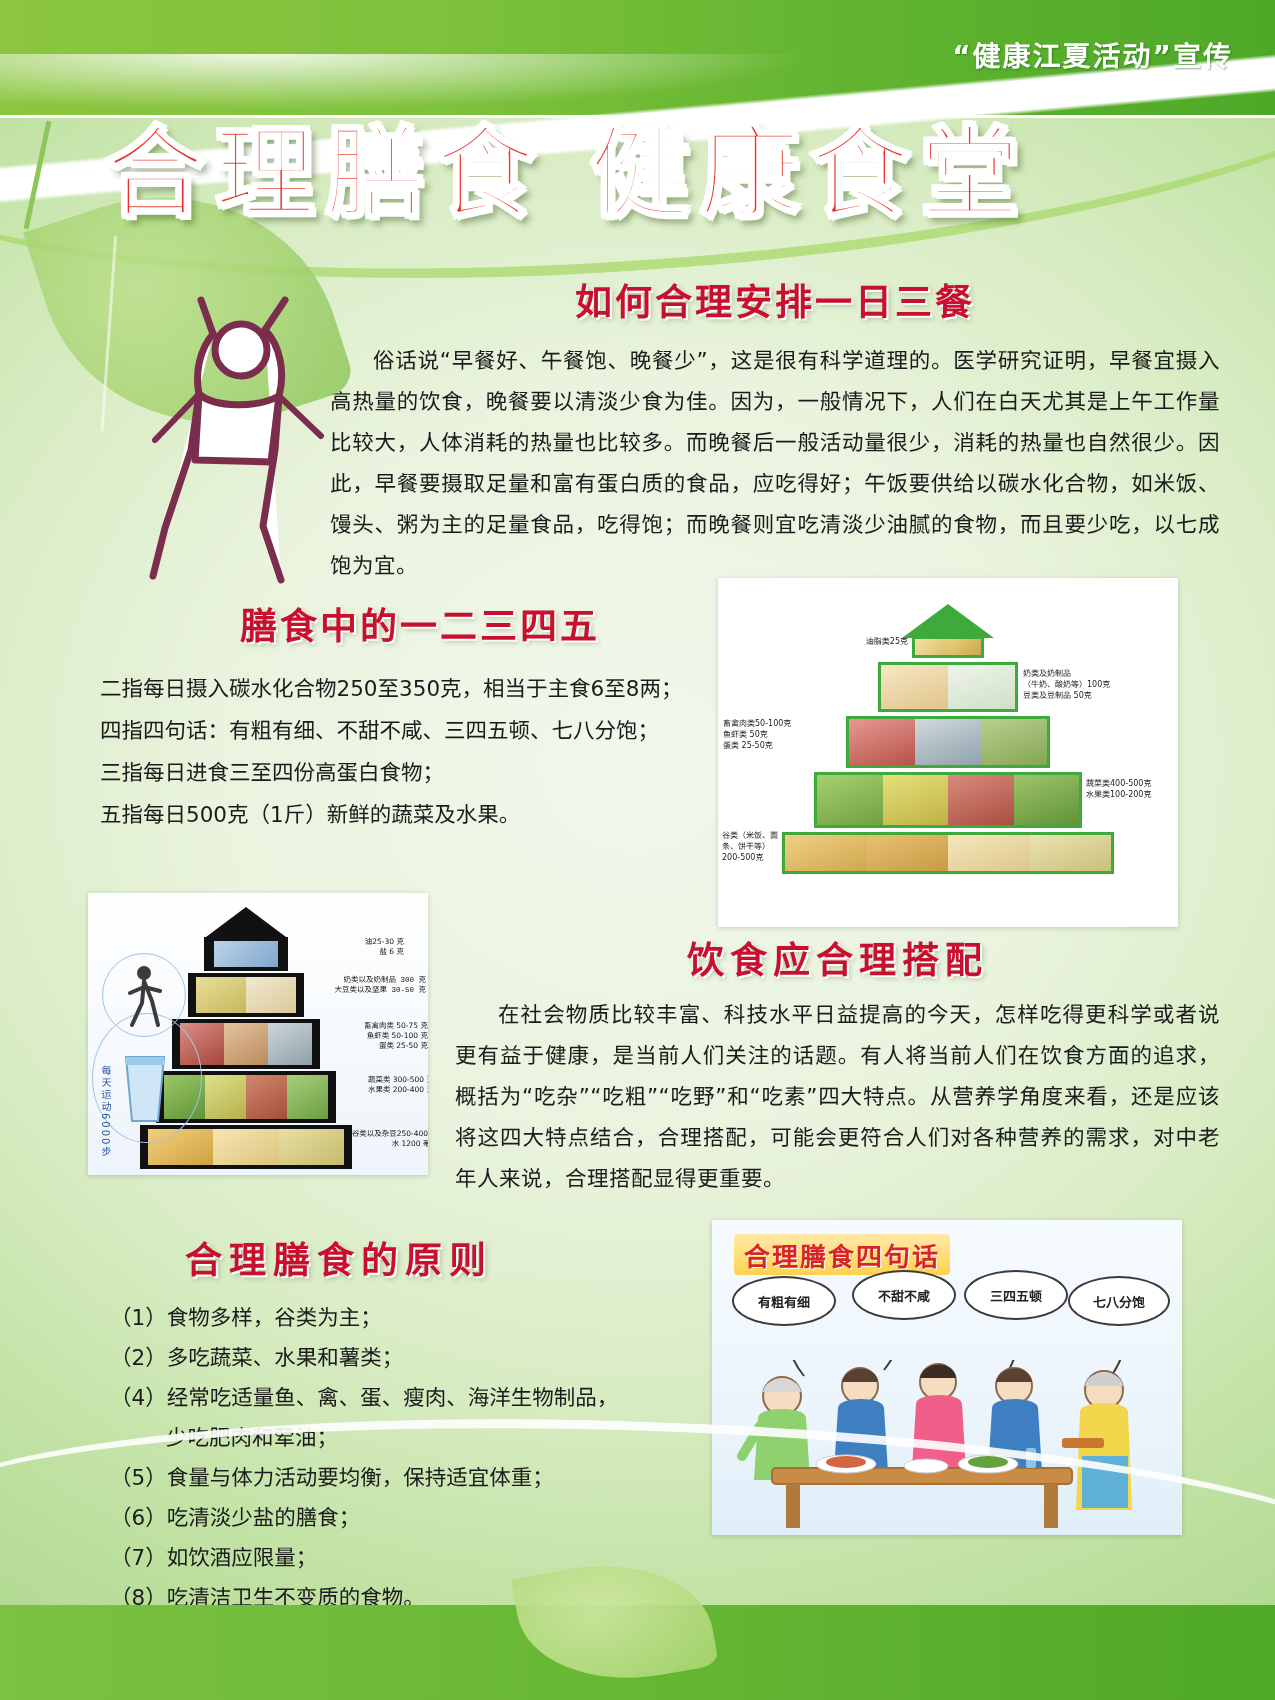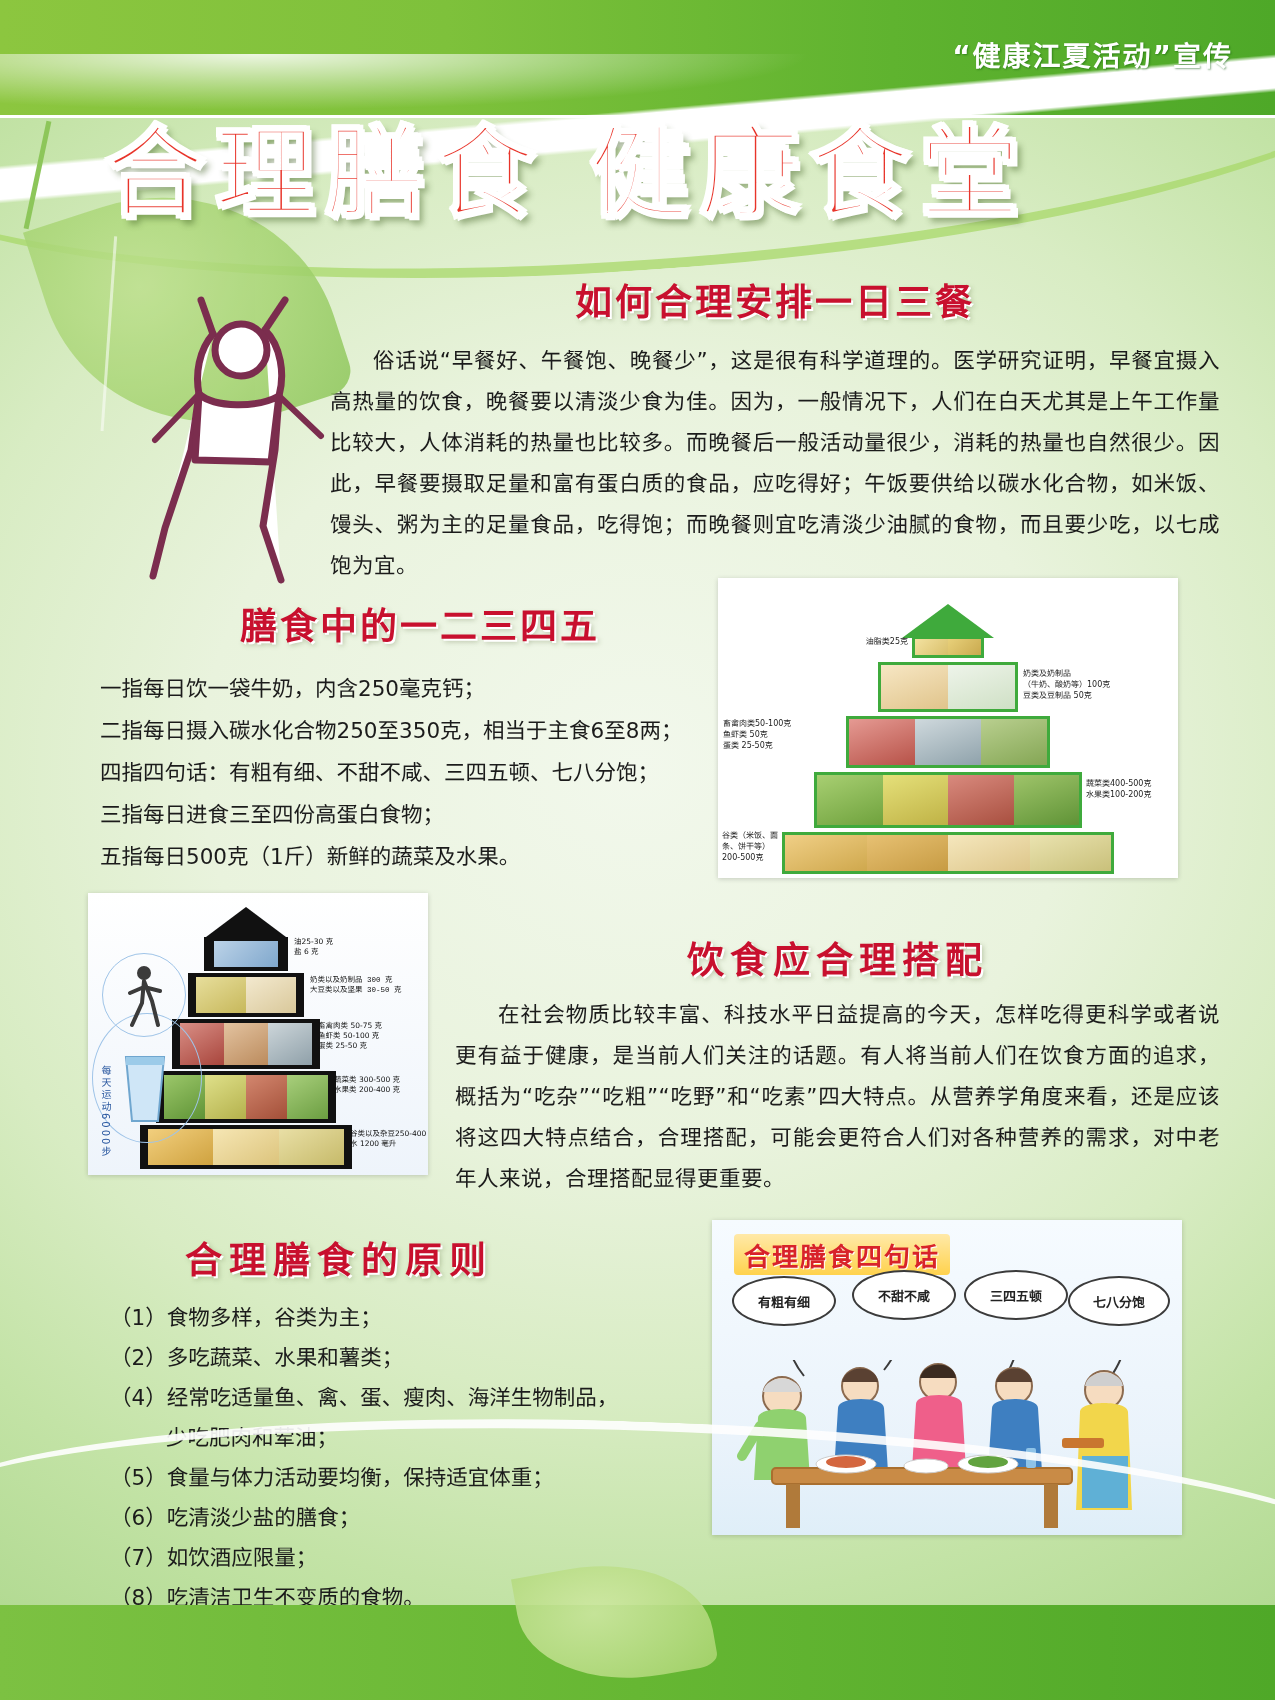--- a/index.html
+++ b/index.html
@@ -174,23 +174,23 @@
     padding-left: 56px;
   }
 
   
   .img-card {
     position: absolute;
     background: #ffffff;
     overflow: hidden;
     box-shadow: 0 1px 5px rgba(0,0,0,.18);
   }
-  #img-pagoda-green { left: 718px; top: 578px; width: 460px; height: 300px; }
+  #img-pagoda-green { left: 718px; top: 578px; width: 460px; height: 349px; }
   #img-pagoda-black { left: 88px; top: 893px; width: 340px; height: 282px;
-      background: linear-gradient(180deg,#ffffff 0%, #eef4fb 100%); }
+      background: linear-gradient(180deg,#ffffff 0%, #eef4fb 100%); text-align: right; }
   #img-four-sentences { left: 712px; top: 1220px; width: 470px; height: 315px;
       background: linear-gradient(180deg,#f6fbff 0%, #eaf3fb 70%, #dfeef8 100%); }
   .pg-tier {
     position: absolute;
     border: 3px solid #3faa3c;
     background: #ffffff;
     display: flex;
     overflow: hidden;
   }
   .pg-cell { flex: 1; }
@@ -327,21 +327,20 @@
     </g>
   </svg>
 
   <div id="sec-meals">
     <div class="h2">如何合理安排一日三餐</div>
     <div class="body-text indent">俗话说“早餐好、午餐饱、晚餐少”，这是很有科学道理的。医学研究证明，早餐宜摄入高热量的饮食，晚餐要以清淡少食为佳。因为，一般情况下，人们在白天尤其是上午工作量比较大，人体消耗的热量也比较多。而晚餐后一般活动量很少，消耗的热量也自然很少。因此，早餐要摄取足量和富有蛋白质的食品，应吃得好；午饭要供给以碳水化合物，如米饭、馒头、粥为主的足量食品，吃得饱；而晚餐则宜吃清淡少油腻的食物，而且要少吃，以七成饱为宜。</div>
   </div>
 
   <div id="sec-12345">
     <div class="h2">膳食中的一二三四五</div>
-    <div class="line">一指每日饮一袋牛奶，内含250毫克钙；</div>
     <div class="line">二指每日摄入碳水化合物250至350克，相当于主食6至8两；</div>
     <div class="line">四指四句话：有粗有细、不甜不咸、三四五顿、七八分饱；</div>
     <div class="line">三指每日进食三至四份高蛋白食物；</div>
     <div class="line">五指每日500克（1斤）新鲜的蔬菜及水果。</div>
   </div>
 
   <div id="sec-match">
     <div class="h2">饮食应合理搭配</div>
     <div class="body-text indent">在社会物质比较丰富、科技水平日益提高的今天，怎样吃得更科学或者说更有益于健康，是当前人们关注的话题。有人将当前人们在饮食方面的追求，概括为“吃杂”“吃粗”“吃野”和“吃素”四大特点。从营养学角度来看，还是应该将这四大特点结合，合理搭配，可能会更符合人们对各种营养的需求，对中老年人来说，合理搭配显得更重要。</div>
   </div>

